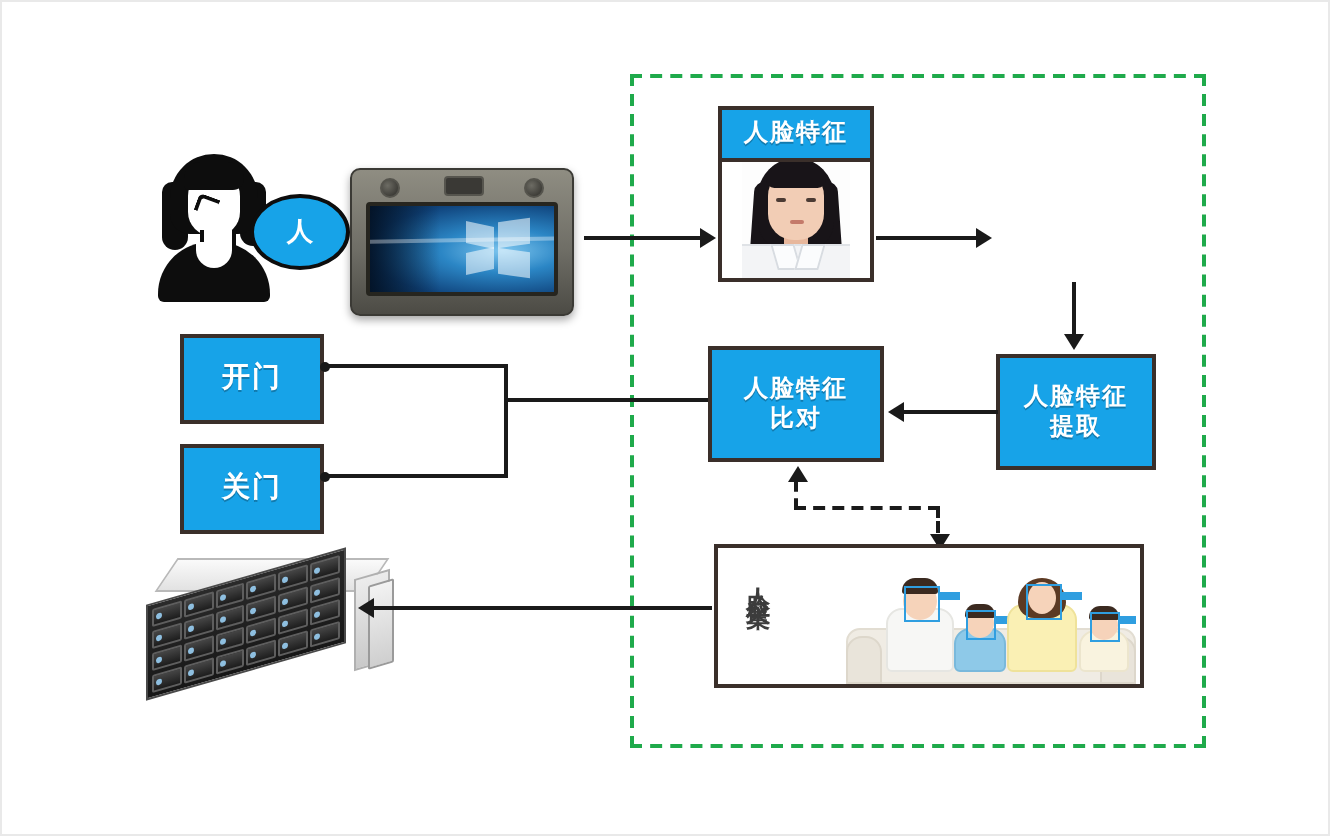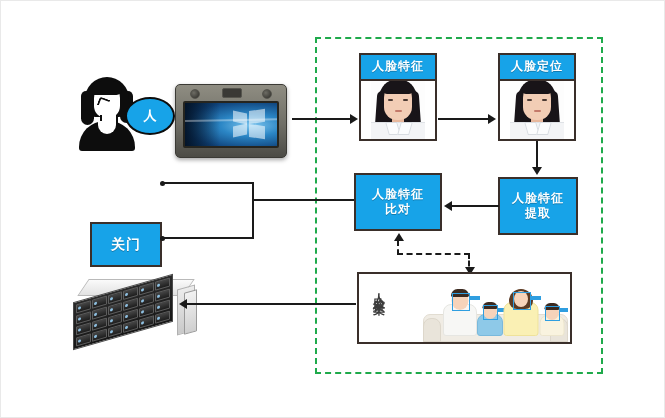--- a/index.html
+++ b/index.html
@@ -204,20 +204,23 @@
       <div class="win-p" style="left:70%;top:16%;width:17%;height:30%;transform:skewY(-8deg);"></div>
       <div class="win-p" style="left:52%;top:52%;width:15%;height:26%;transform:skewY(-12deg);"></div>
       <div class="win-p" style="left:70%;top:52%;width:17%;height:30%;transform:skewY(8deg);"></div>
       <div class="win-beam"></div>
     </div>
   </div>
 
   <div class="ln h" style="left:291px;top:117px;width:60px;"></div>
   <div class="arw r" style="left:349px;top:113px;"></div>
 
+  <div class="blue-box" style="left:89px;top:166px;width:72px;height:45px;font-size:14px;">
+    <span>开门</span>
+  </div>
 
   <div class="blue-box" style="left:89px;top:221px;width:72px;height:45px;font-size:14px;">
     <span>关门</span>
   </div>
 
   <div class="ln h" style="left:251px;top:198px;width:102px;"></div>
   <div class="ln v" style="left:251px;top:181px;height:57px;"></div>
   <div class="ln h" style="left:163px;top:181px;width:90px;"></div>
   <div class="ln h" style="left:163px;top:236px;width:90px;"></div>
   <div class="dot" style="left:159px;top:180px;"></div>
@@ -283,39 +286,20 @@
         <div class="p-shirt"></div>
           <div class="p-collar-l"></div>
           <div class="p-collar-r"></div>
       </div>
     </div>
   </div>
 
   <div class="ln h" style="left:437px;top:117px;width:52px;"></div>
   <div class="arw r" style="left:487px;top:113px;"></div>
 
-  <div class="photo-card" style="left:497px;top:52px;width:78px;height:88px;">
-    <div class="hdr">人脸定位</div>
-    <div class="body">
-      <div class="portrait">
-        <div class="p-hair2"></div>
-          <div class="p-hair3"></div>
-          <div class="p-hair"></div>
-        <div class="p-neck"></div>
-          <div class="p-face"></div>
-          <div class="p-fringe"></div>
-        <div class="p-eye l"></div>
-          <div class="p-eye r"></div>
-          <div class="p-mouth"></div>
-        <div class="p-shirt"></div>
-          <div class="p-collar-l"></div>
-          <div class="p-collar-r"></div>
-      </div>
-    </div>
-  </div>
 
   <div class="ln v" style="left:535px;top:140px;height:28px;"></div>
   <div class="arw d" style="left:531px;top:166px;"></div>
 
   <div class="blue-box" style="left:497px;top:176px;width:80px;height:58px;font-size:12px;flex-direction:column;">
     <span>人脸特征</span>
     <span>提取</span>
   </div>
 
   <div class="ln h" style="left:450px;top:204px;width:48px;"></div>

